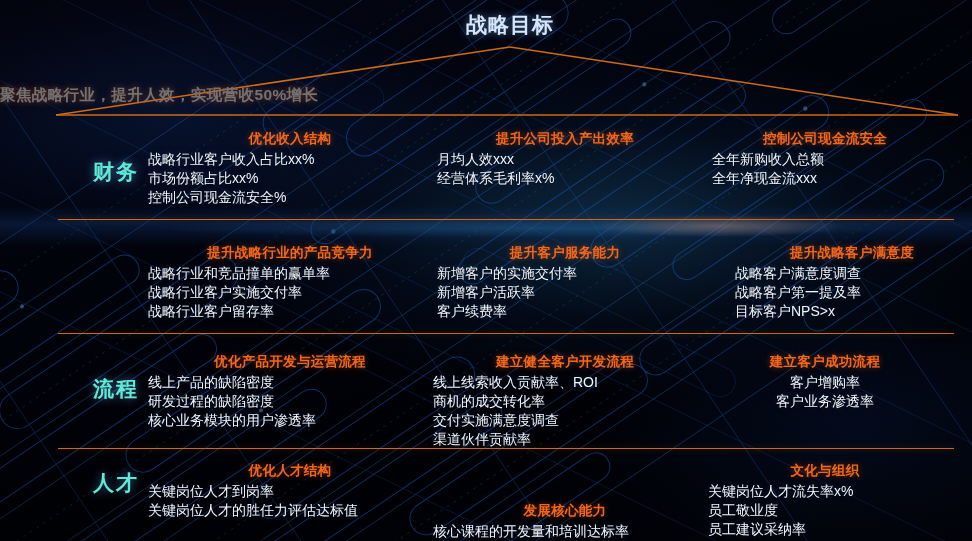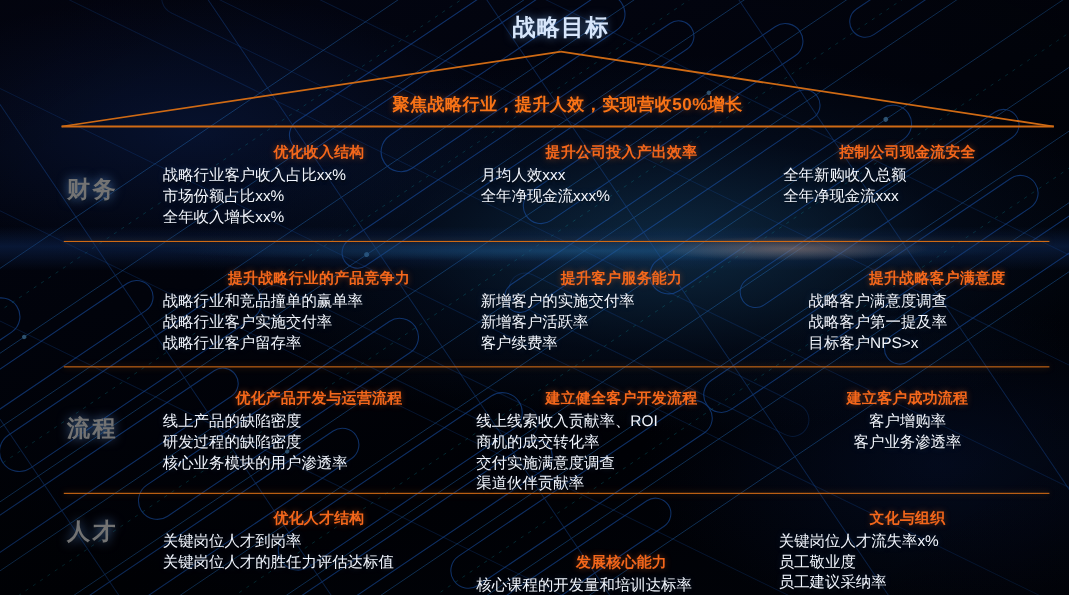--- a/index.html
+++ b/index.html
@@ -54,45 +54,43 @@
     font-size:21px;font-weight:bold;letter-spacing:1px;
     color:#d7e6fb;
     text-shadow:0 0 9px rgba(120,180,255,.55);
   }
 
   
   .tri{position:absolute;left:0;top:0;width:972px;height:130px;pointer-events:none;}
 
   .goal-text{
     position:absolute;left:0;right:0;top:85px;
-    text-align:center;
-    padding-left:60px;
     font-size:15.5px;font-weight:bold;letter-spacing:.4px;
-    color:#f97316;
+    color:#737373;
     text-shadow:0 0 7px rgba(244,103,27,.45);
   }
 
   
   .divider{
     position:absolute;left:58px;right:18px;height:0;
     border-top:1.6px solid #cf6a14;
     box-shadow:0 0 6px rgba(207,106,20,.45);
   }
   .d1{top:219px;} .d2{top:333px;} .d3{top:448px;}
 
   .row{position:absolute;left:0;right:0;}
   .r-fin{top:130px;height:88px;}
   .r-cus{top:244px;height:88px;}
   .r-pro{top:353px;height:94px;}
   .r-tal{top:462px;height:79px;}
 
   .row-label{
-    position:absolute;left:38px;width:92px;text-align:center;
+    position:absolute;left:70px;width:92px;text-align:center;
     font-size:21px;font-weight:bold;letter-spacing:2px;
-    color:#737373;
+    color:#5eead4;
     text-shadow:0 0 10px rgba(110,175,255,.60), 0 1px 2px rgba(0,0,0,.8);
   }
   .r-fin .row-label{top:28px;}
   .r-cus .row-label{top:26px;}
   .r-pro .row-label{top:22px;}
   .r-tal .row-label{top:7px;}
 
   .col{position:absolute;}
   .col-head{
     font-size:13.5px;font-weight:bold;letter-spacing:.3px;
@@ -219,28 +217,28 @@
   <div class="divider d2"></div>
   <div class="divider d3"></div>
 
   <div class="row r-fin">
     <div class="row-label">财务</div>
     <div class="col" style="left:140px;top:0;width:300px;">
       <div class="col-head head-c">优化收入结构</div>
       <ul class="col-list ta-l" style="padding-left:8px;">
         <li>战略行业客户收入占比xx%</li>
         <li>市场份额占比xx%</li>
-        <li>全年收入增长xx%</li>
+        <li>控制公司现金流安全%</li>
       </ul>
     </div>
     <div class="col" style="left:425px;top:0;width:280px;">
       <div class="col-head head-c">提升公司投入产出效率</div>
       <ul class="col-list ta-l" style="padding-left:12px;">
         <li>月均人效xxx</li>
-        <li>全年净现金流xxx%</li>
+        <li>经营体系毛利率x%</li>
       </ul>
     </div>
     <div class="col" style="left:700px;top:0;width:250px;">
       <div class="col-head head-c">控制公司现金流安全</div>
       <ul class="col-list ta-l" style="padding-left:12px;">
         <li>全年新购收入总额</li>
         <li>全年净现金流xxx</li>
       </ul>
     </div>
   </div>

